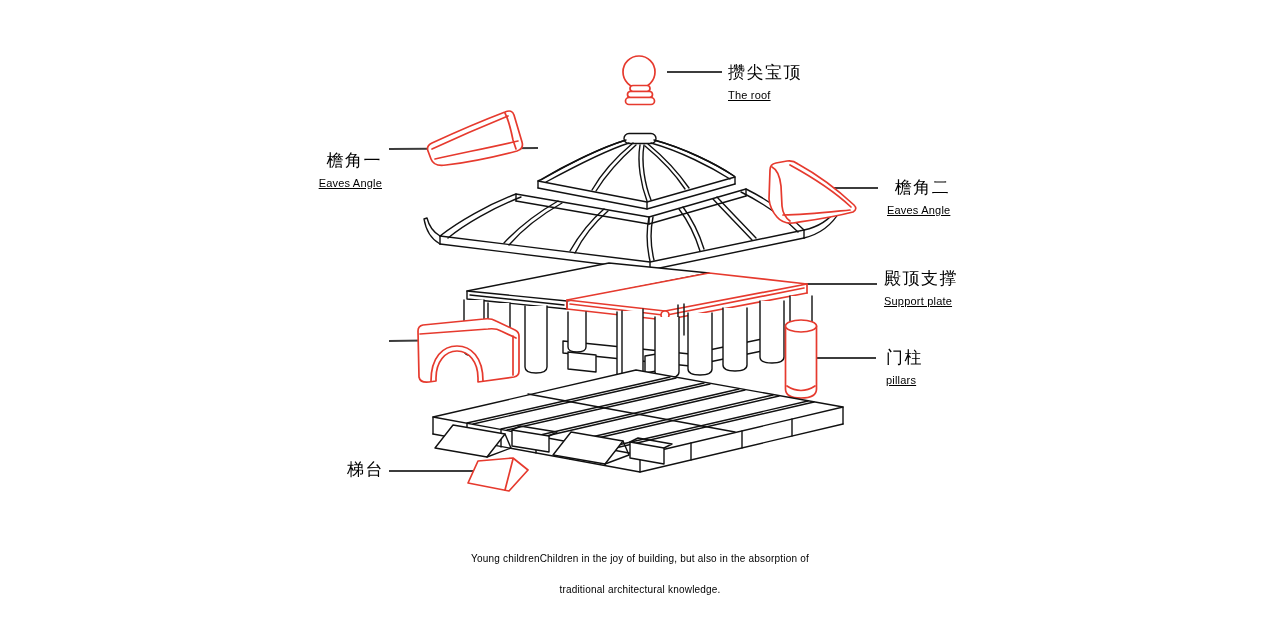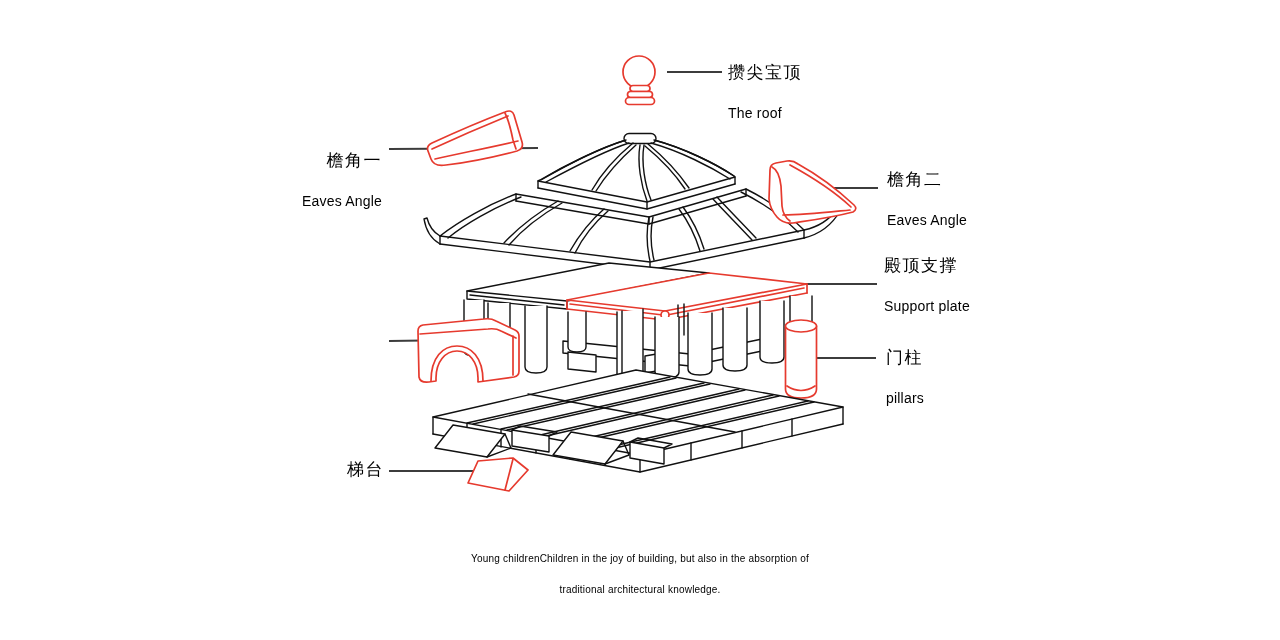--- a/index.html
+++ b/index.html
@@ -9,27 +9,27 @@
   }
   svg.art{position:absolute;left:0;top:0;}
   
   .k{stroke:var(--line,#111111);stroke-width:1.4;fill:none;stroke-linecap:round;stroke-linejoin:round;}
   .kf{stroke:var(--line,#111111);stroke-width:1.4;fill:#ffffff;stroke-linecap:round;stroke-linejoin:round;}
   .r{stroke:var(--red,#e63a2e);stroke-width:1.7;fill:none;stroke-linecap:round;stroke-linejoin:round;}
   .rf{stroke:var(--red,#e63a2e);stroke-width:1.7;fill:#ffffff;stroke-linecap:round;stroke-linejoin:round;}
   .c{stroke:var(--connector,#3c3c3c);stroke-width:2;fill:none;}
   
   .callout{position:absolute;color:#000;}
-  .callout .zh{display:block;font-size:17px;letter-spacing:1.5px;line-height:1.1;}
-  .callout .en{display:block;font-size:14px;margin-top:22px;letter-spacing:0.2px;}
+  .callout .zh{display:block;font-size:17px;letter-spacing:1.5px;line-height:1.1;text-align:right;}
+  .callout .en{display:block;font-size:11px;margin-top:6px;letter-spacing:0.2px;text-decoration:underline;}
   .align-r{text-align:right;}
   .lbl-finial{left:728px;top:64px;}
   .lbl-eaves-left{right:898px;top:152px;width:260px;}
-  .lbl-eaves-right{left:887px;top:171px;}
-  .lbl-support{left:884px;top:257px;}
+  .lbl-eaves-right{left:887px;top:179px;}
+  .lbl-support{left:884px;top:270px;}
   .lbl-door{right:895px;top:332px;width:260px;}
   .lbl-pillar{left:886px;top:349px;}
   .lbl-steps{right:896px;top:461px;width:260px;}
   .caption{
     position:absolute;left:0;top:553px;width:1280px;text-align:center;
     font-size:10px;color:#000;letter-spacing:0.2px;
   }
   .caption .line2{margin-top:20px;}
 </style>
 </head>

